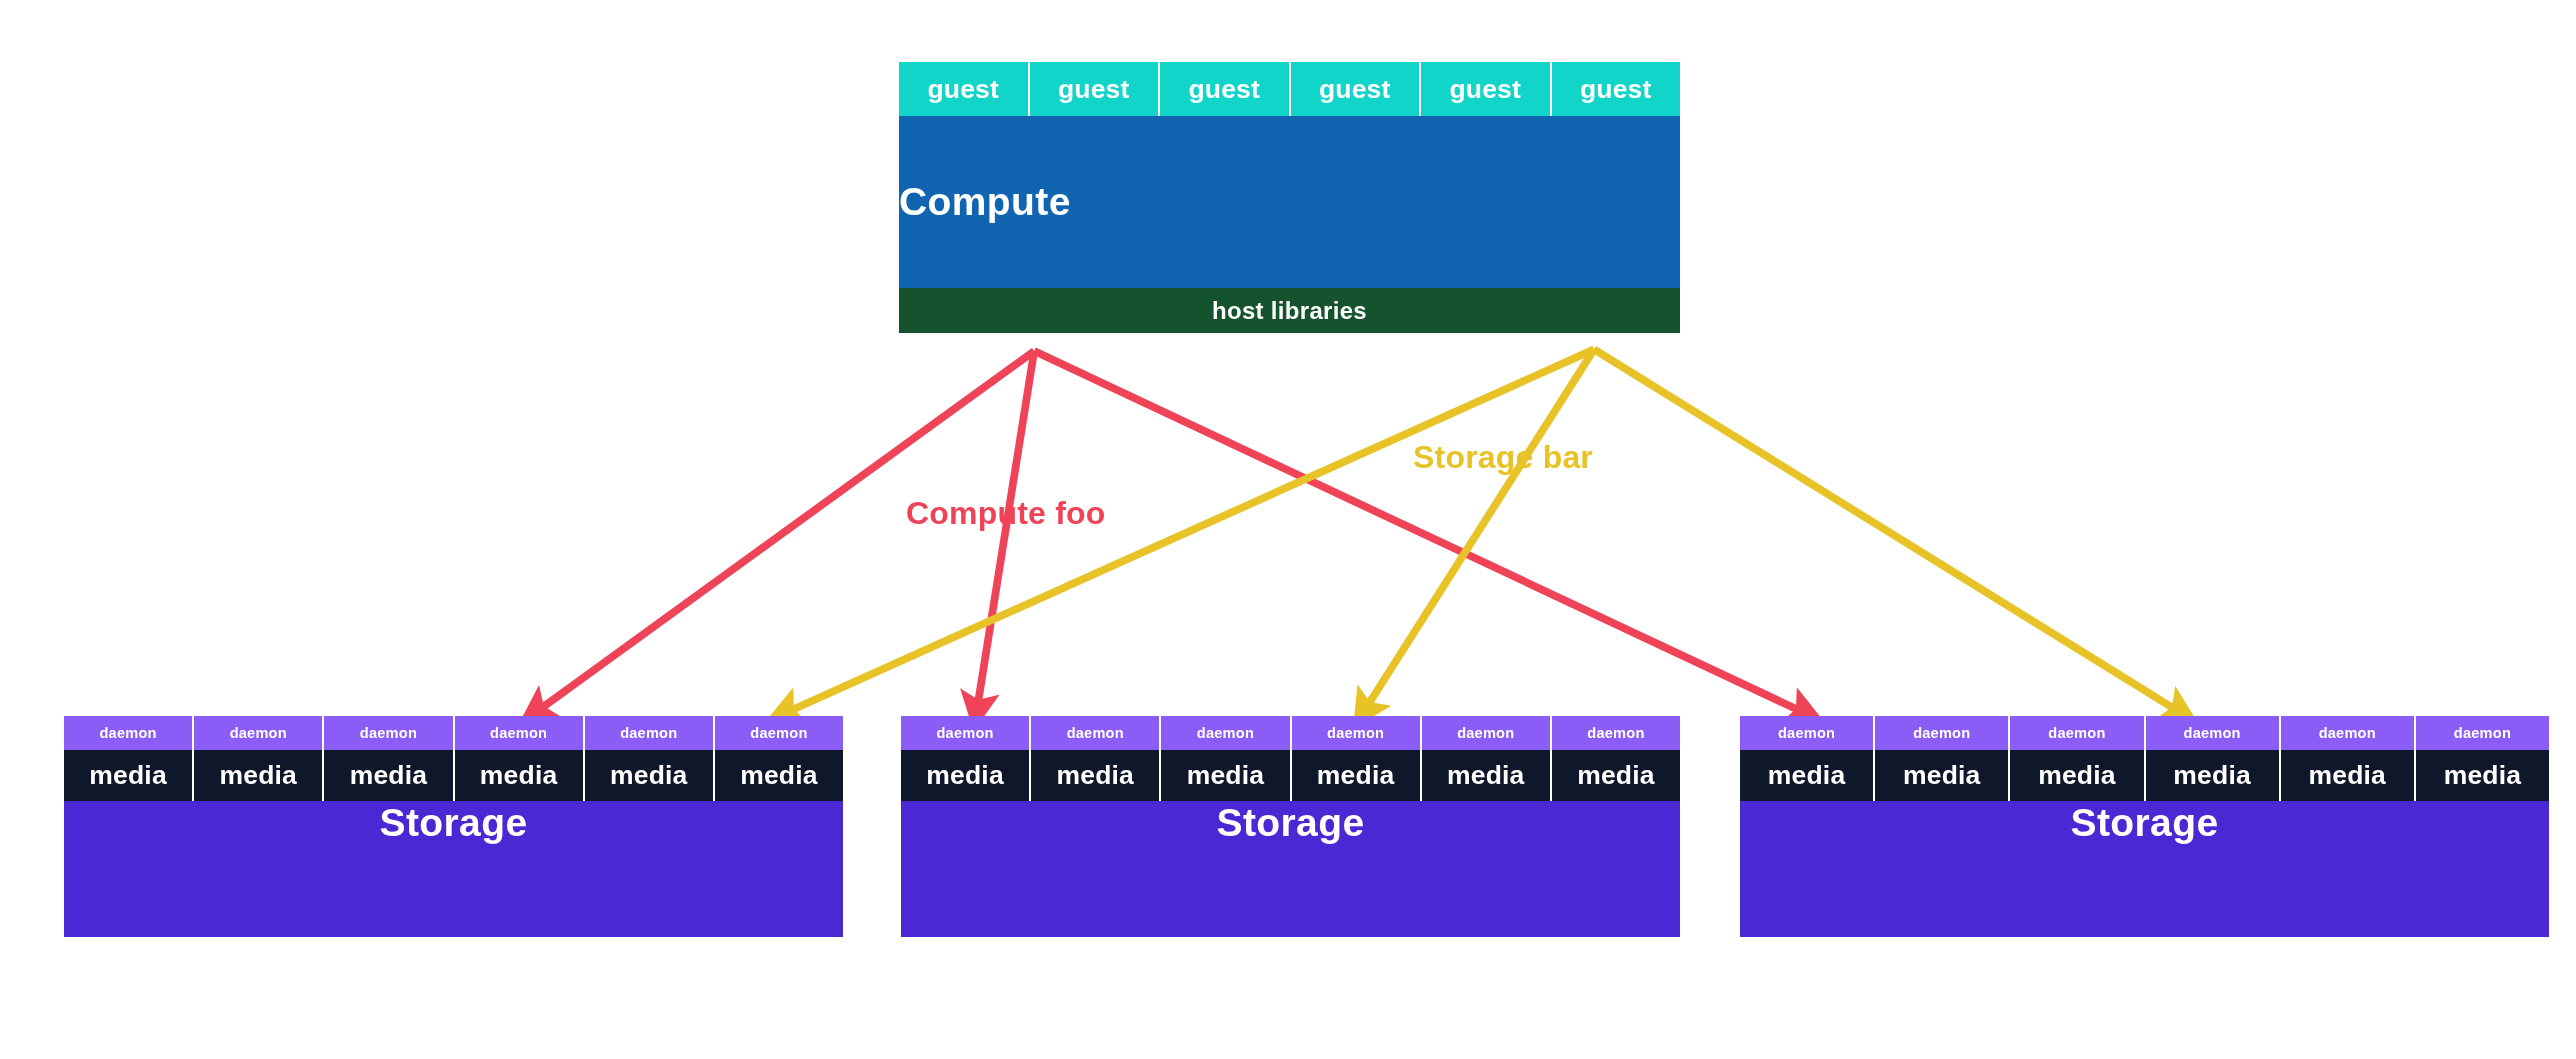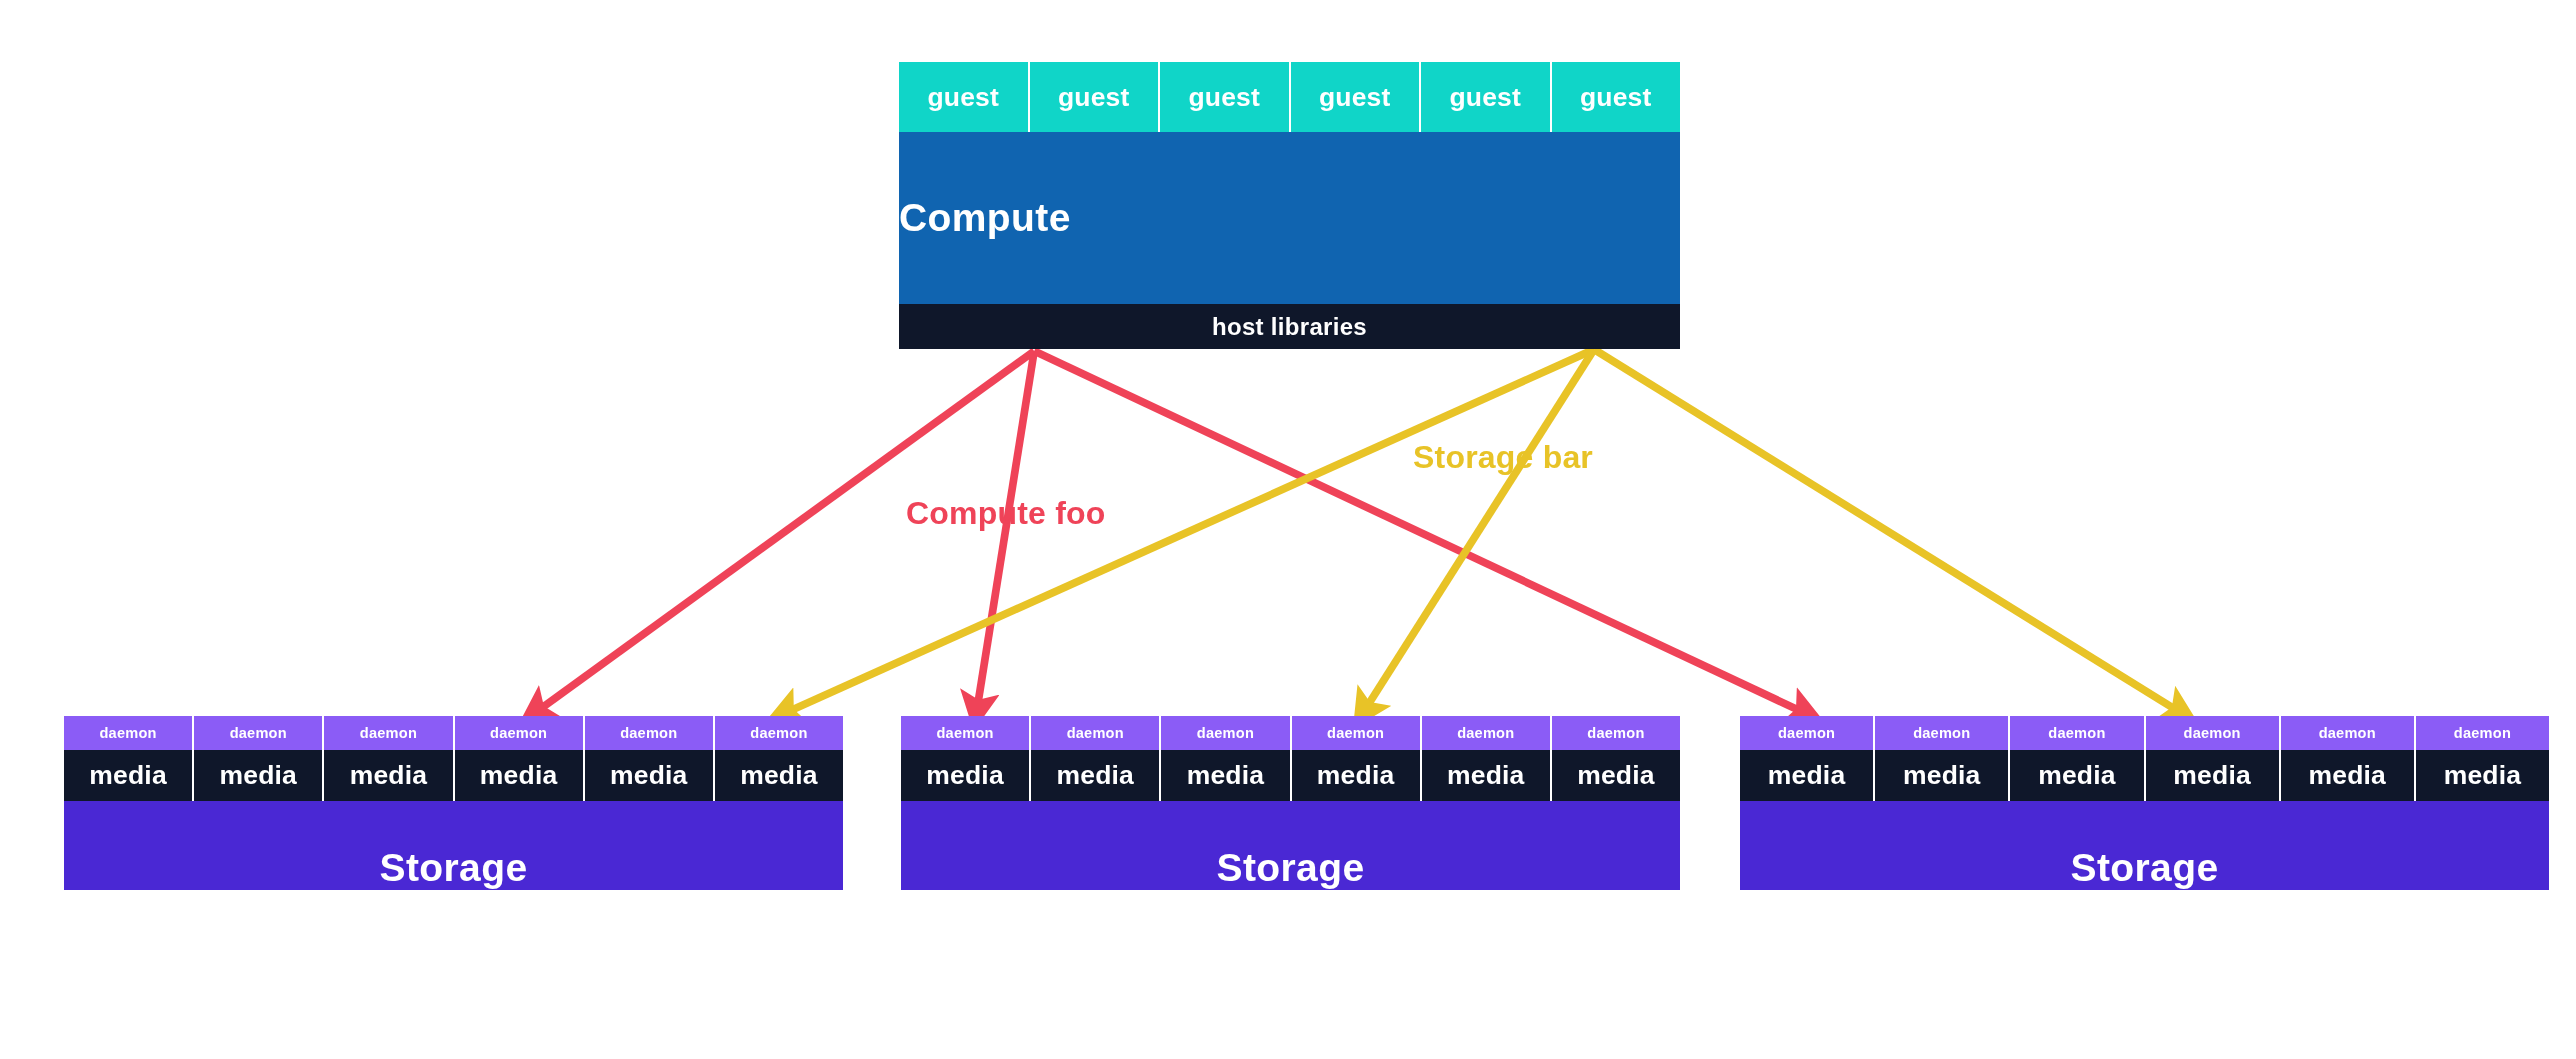--- a/index.html
+++ b/index.html
@@ -47,21 +47,21 @@
     align-items: center;
     justify-content: center;
     color: #ffffff;
     text-align: center;
     white-space: nowrap;
     border-right: 2.6px solid #ffffff;
   }
   .cell:last-child { border-right: none; }
 
   
-  .guest-row { height: 70px; }
+  .guest-row { height: 54px; }
   .guest-cell {
     background: #10D5C8;
     font-size: 26.5px;
     font-weight: 700;
     letter-spacing: 0.2px;
   }
   .compute-band {
     background: #1064B0;
     height: 172px;
     display: flex;
@@ -69,21 +69,21 @@
     justify-content: flex-start;
     box-sizing: border-box;
   }
   .compute-label {
     color: #ffffff;
     font-size: 39px;
     font-weight: 700;
     letter-spacing: 0.4px;
   }
   .hostlib-band {
-    background: #0f172a;
+    background: #14532d;
     height: 45px;
     display: flex;
     align-items: center;
     justify-content: center;
     box-sizing: border-box;
   }
   .hostlib-label {
     color: #ffffff;
     font-size: 24px;
     font-weight: 700;
@@ -102,23 +102,23 @@
   .media-row { height: 51px; }
   .media-cell {
     background: #0f172a;
     font-size: 26.5px;
     font-weight: 700;
     letter-spacing: 0.2px;
     border-right-width: 2.6px;
   }
   .storage-band {
     background: #4A28D4;
-    height: 89px;
-    display: flex;
-    align-items: flex-end;
+    height: 136px;
+    display: flex;
+    align-items: flex-start;
     justify-content: center;
     box-sizing: border-box;
   }
   .storage-label {
     color: #ffffff;
     font-size: 39px;
     font-weight: 700;
     letter-spacing: 0.4px;
   }
 

